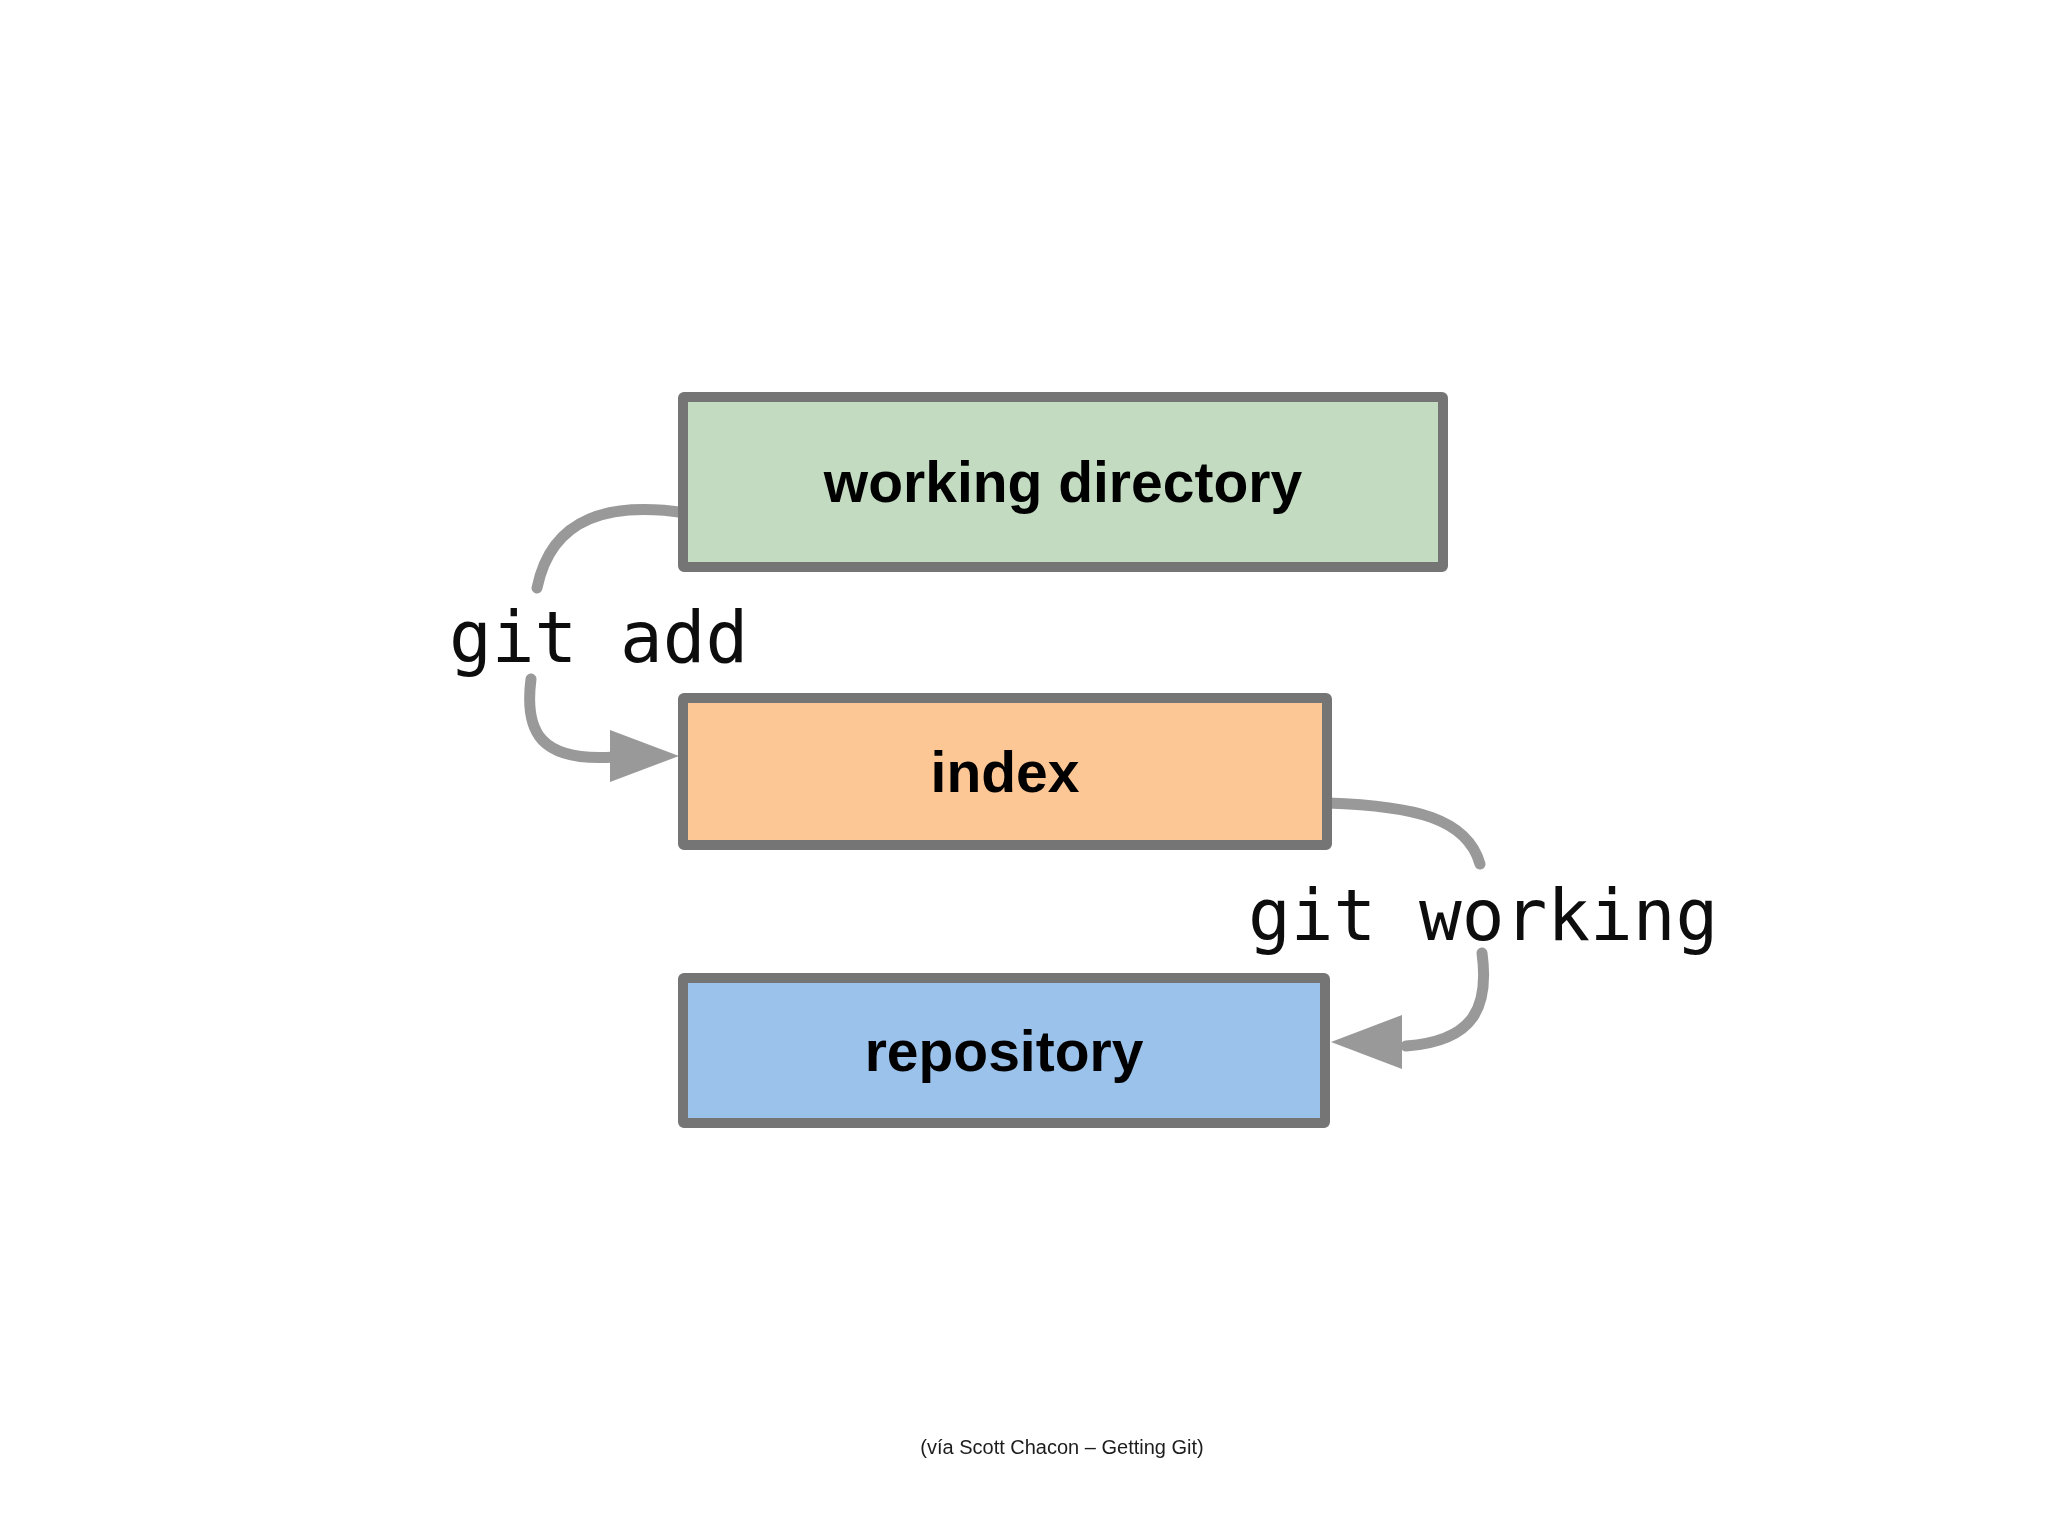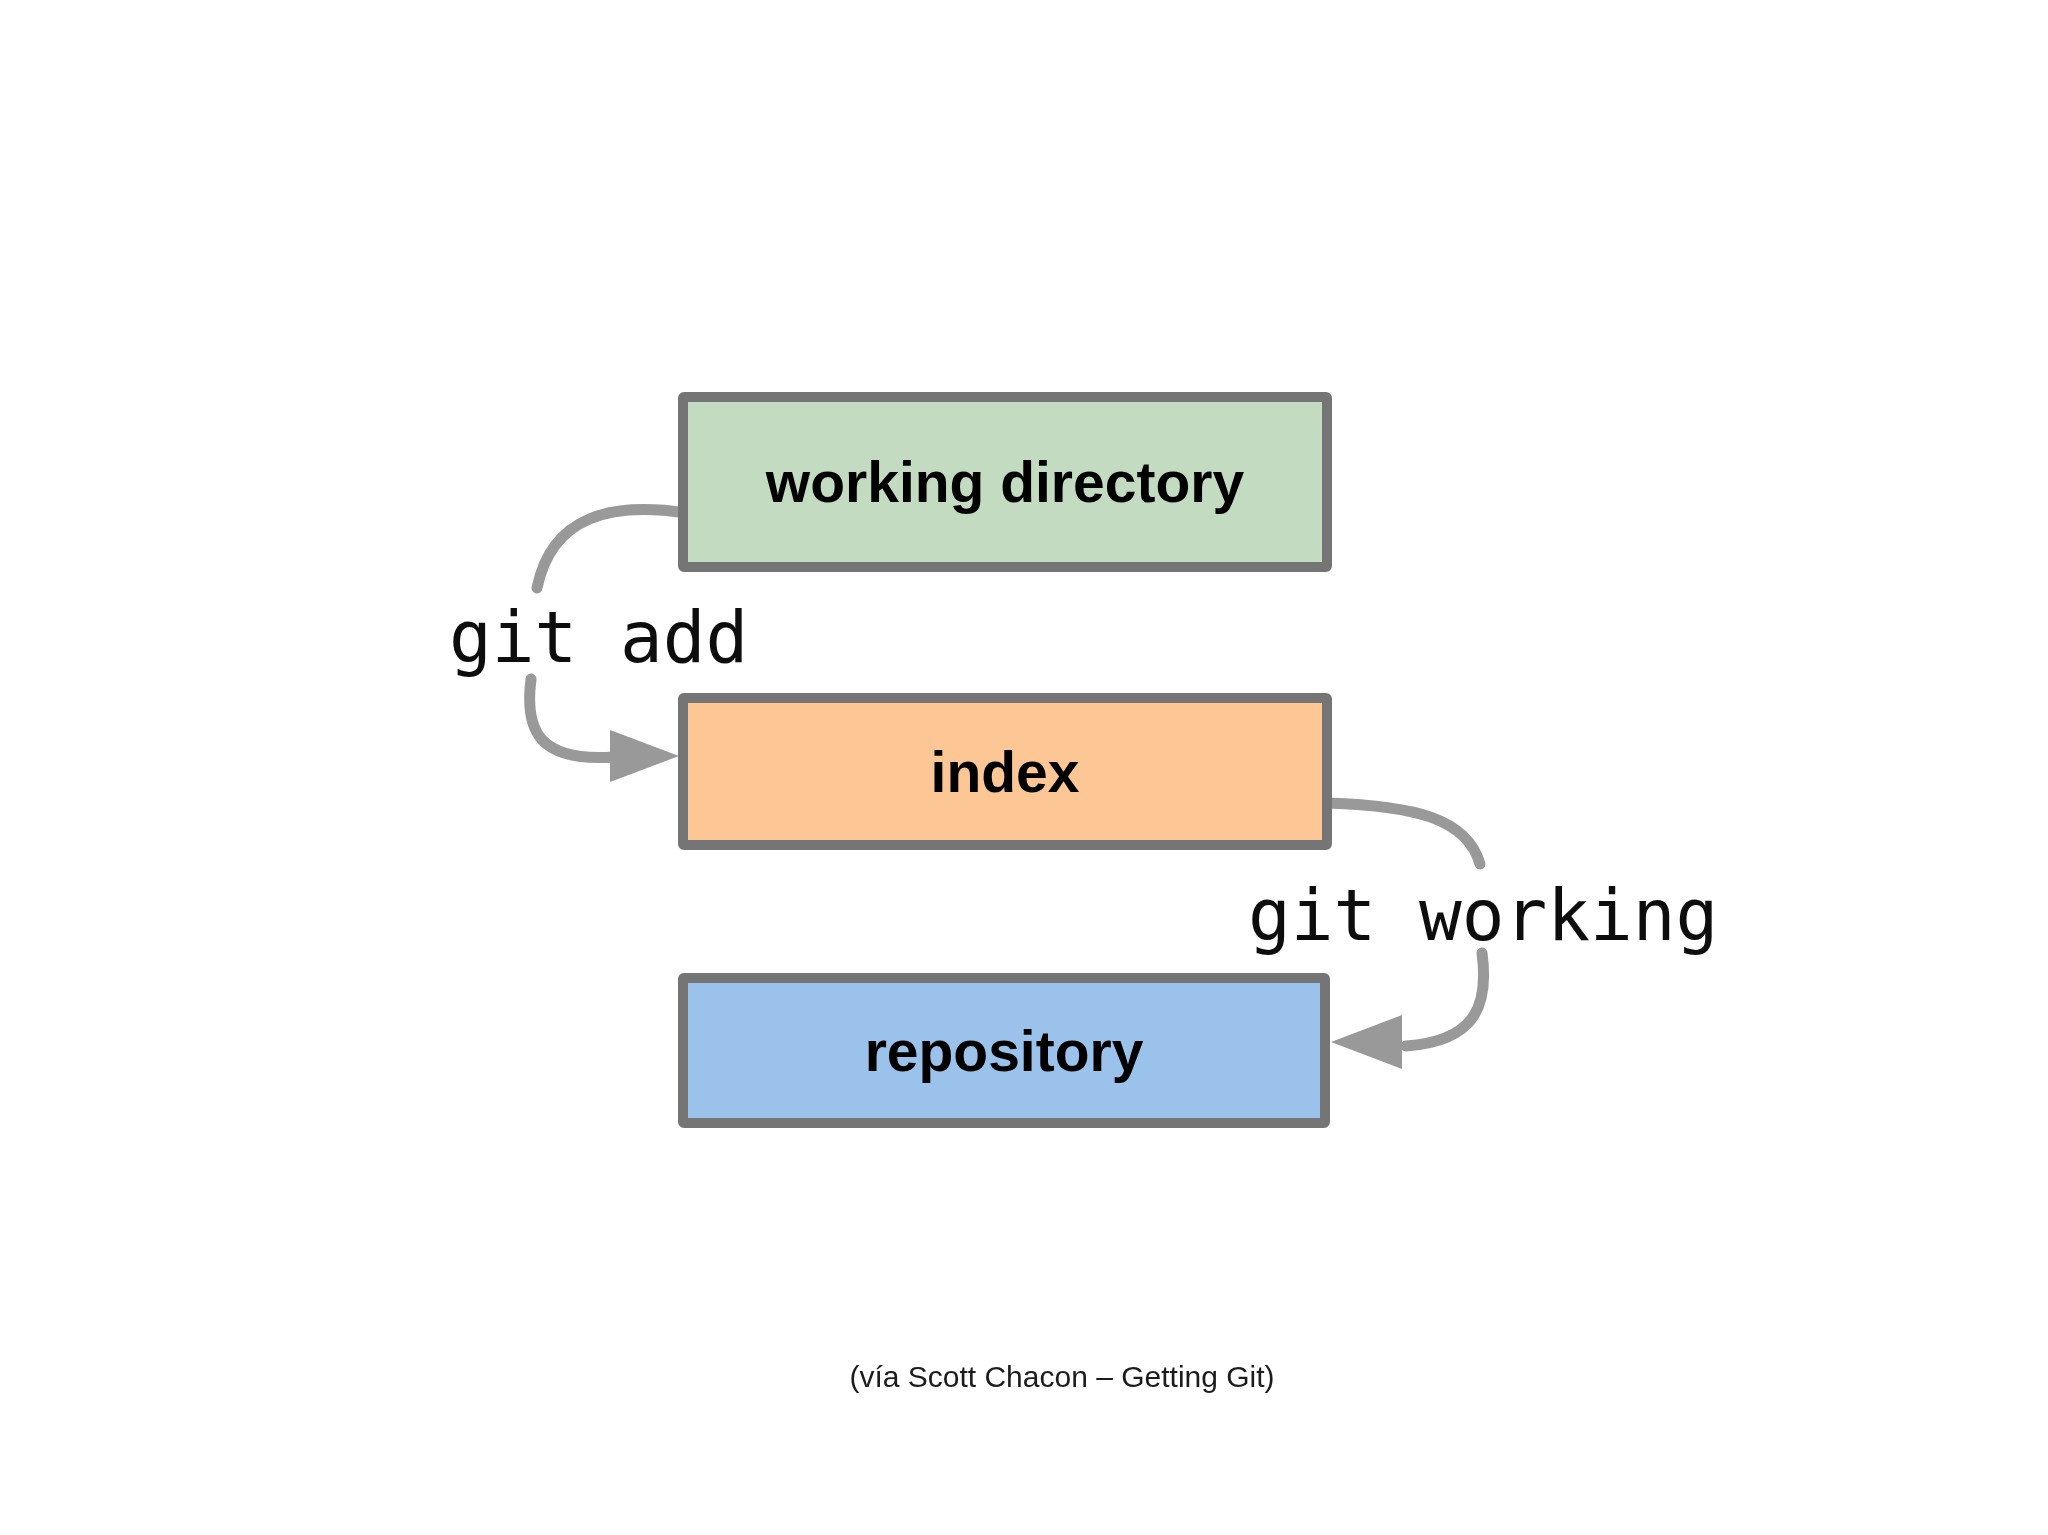--- a/index.html
+++ b/index.html
@@ -21,21 +21,21 @@
   .arrow-head { fill: #999999; stroke: none; }
   .node {
     position: absolute;
     box-sizing: border-box;
     border: 10px solid #757575;
     border-radius: 6px;
     display: flex;
     align-items: center;
     justify-content: center;
   }
-  #node-working-directory { left: 678px; top: 392px; width: 654px; height: 180px; }
+  #node-working-directory { left: 678px; top: 392px; width: 770px; height: 180px; }
   #node-index             { left: 678px; top: 693px; width: 654px; height: 157px; }
   #node-repository        { left: 678px; top: 973px; width: 652px; height: 155px; }
   .node-label {
     font-family: "Liberation Sans", sans-serif;
     font-weight: bold;
     font-size: 57px;
     color: #000000;
     white-space: nowrap;
   }
   .edge-label {
@@ -44,23 +44,23 @@
     font-size: 71px;
     line-height: 1;
     color: #0d0d0d;
     white-space: nowrap;
   }
   #edge-label-git-add    { left: 433px; top: 602px; margin-left: 16px; }
   #edge-label-git-commit { left: 1248px; top: 880px; }
   .caption {
     position: absolute;
     left: 1062px;
-    top: 1360px;
+    top: 1436px;
     transform: translateX(-50%);
-    font-size: 30px;
+    font-size: 20px;
     color: #1c1c1c;
     white-space: nowrap;
   }
 </style>
 </head>
 <body>
 
 <div class="canvas">
 
   <svg class="arrows" width="2048" height="1535" viewBox="0 0 2048 1535">

